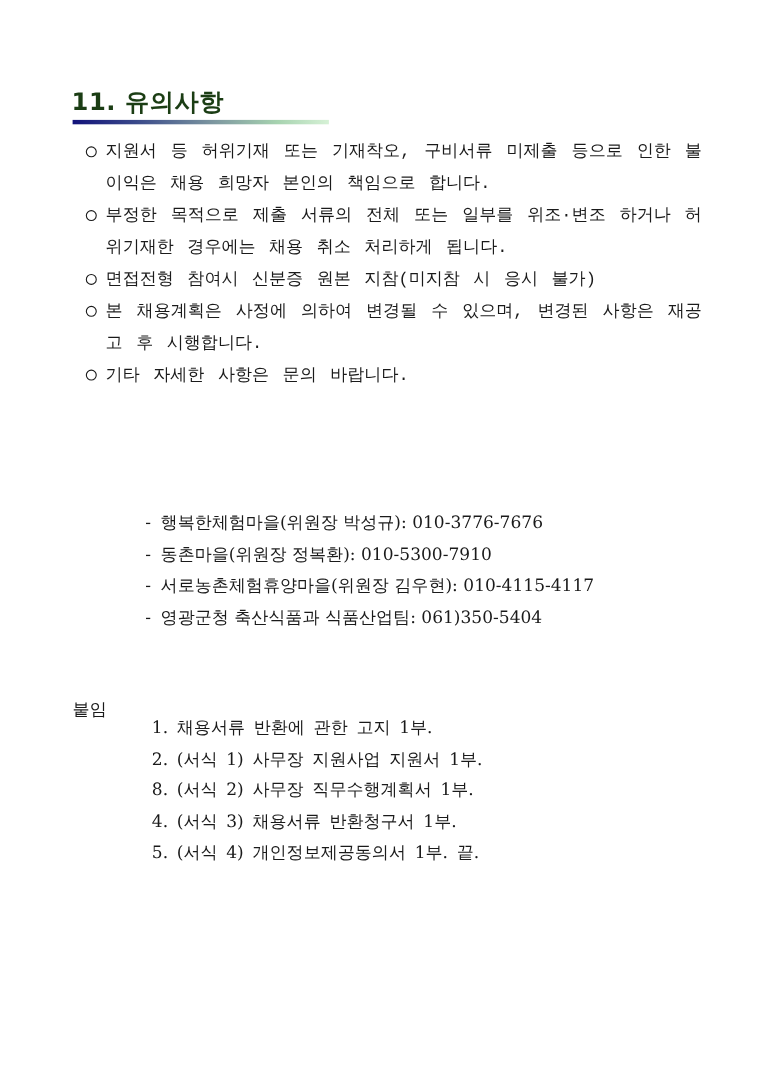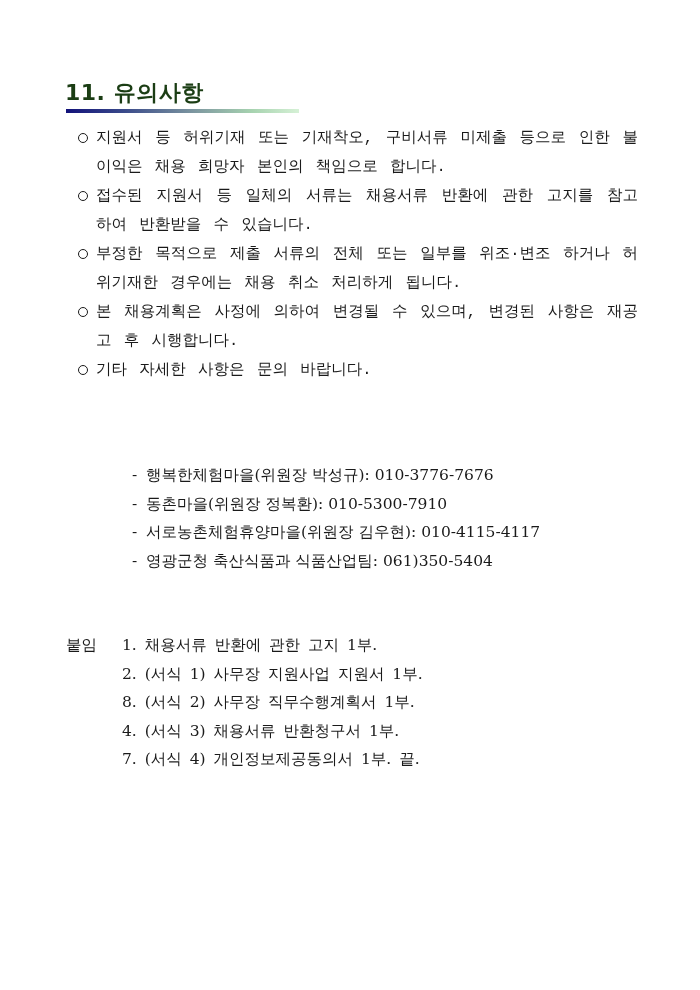--- a/index.html
+++ b/index.html
@@ -94,21 +94,21 @@
       left: 0;
       top: 0;
       font-size: 15.5px;
       line-height: 28.5px;
       white-space: nowrap;
     }
     .attach-list {
       position: absolute;
       left: 56px;
       top: 0;
-      margin: 0;
+      margin: 16px;
       padding: 0;
       list-style: none;
     }
     .attach-item {
       font-size: 15.5px;
       line-height: 28.5px;
       white-space: nowrap;
       word-spacing: 3px;
     }
   </style>
@@ -120,25 +120,25 @@
   <h2 class="section-title">11. 유의사항</h2>
   <div class="title-underline"></div>
 
   <ul class="bullets">
     <li class="bullet-item">
       <span class="bullet-marker"></span>
       <span>지원서 등 허위기재 또는 기재착오, 구비서류 미제출 등으로 인한 불이익은 채용 희망자 본인의 책임으로 합니다.</span>
     </li>
     <li class="bullet-item">
       <span class="bullet-marker"></span>
-      <span>접수된 지원서 등 일체의 서류는 채용서류 반환에 관한 고지를 참고하여 반환받을 수 있습니다.</span>
+      <span>부정한 목적으로 제출 서류의 전체 또는 일부를 위조·변조 하거나 허위기재한 경우에는 채용 취소 처리하게 됩니다.</span>
     </li>
     <li class="bullet-item">
       <span class="bullet-marker"></span>
-      <span>부정한 목적으로 제출 서류의 전체 또는 일부를 위조·변조 하거나 허위기재한 경우에는 채용 취소 처리하게 됩니다.</span>
+      <span>면접전형 참여시 신분증 원본 지참(미지참 시 응시 불가)</span>
     </li>
     <li class="bullet-item">
       <span class="bullet-marker"></span>
       <span>본 채용계획은 사정에 의하여 변경될 수 있으며, 변경된 사항은 재공고 후 시행합니다.</span>
     </li>
     <li class="bullet-item">
       <span class="bullet-marker"></span>
       <span>기타 자세한 사항은 문의 바랍니다.</span>
     </li>
   </ul>
@@ -158,17 +158,17 @@
     </li>
   </ul>
 
   <div class="attachments">
     <span class="attach-label">붙임</span>
     <ul class="attach-list">
       <li class="attach-item">1. 채용서류 반환에 관한 고지 1부.</li>
       <li class="attach-item">2. (서식 1) 사무장 지원사업 지원서 1부.</li>
       <li class="attach-item">8. (서식 2) 사무장 직무수행계획서 1부.</li>
       <li class="attach-item">4. (서식 3) 채용서류 반환청구서 1부.</li>
-      <li class="attach-item">7. (서식 4) 개인정보제공동의서 1부.   끝.</li>
+      <li class="attach-item">5. (서식 4) 개인정보제공동의서 1부.   끝.</li>
     </ul>
   </div>
 
 </div>
 
 </body></html>

